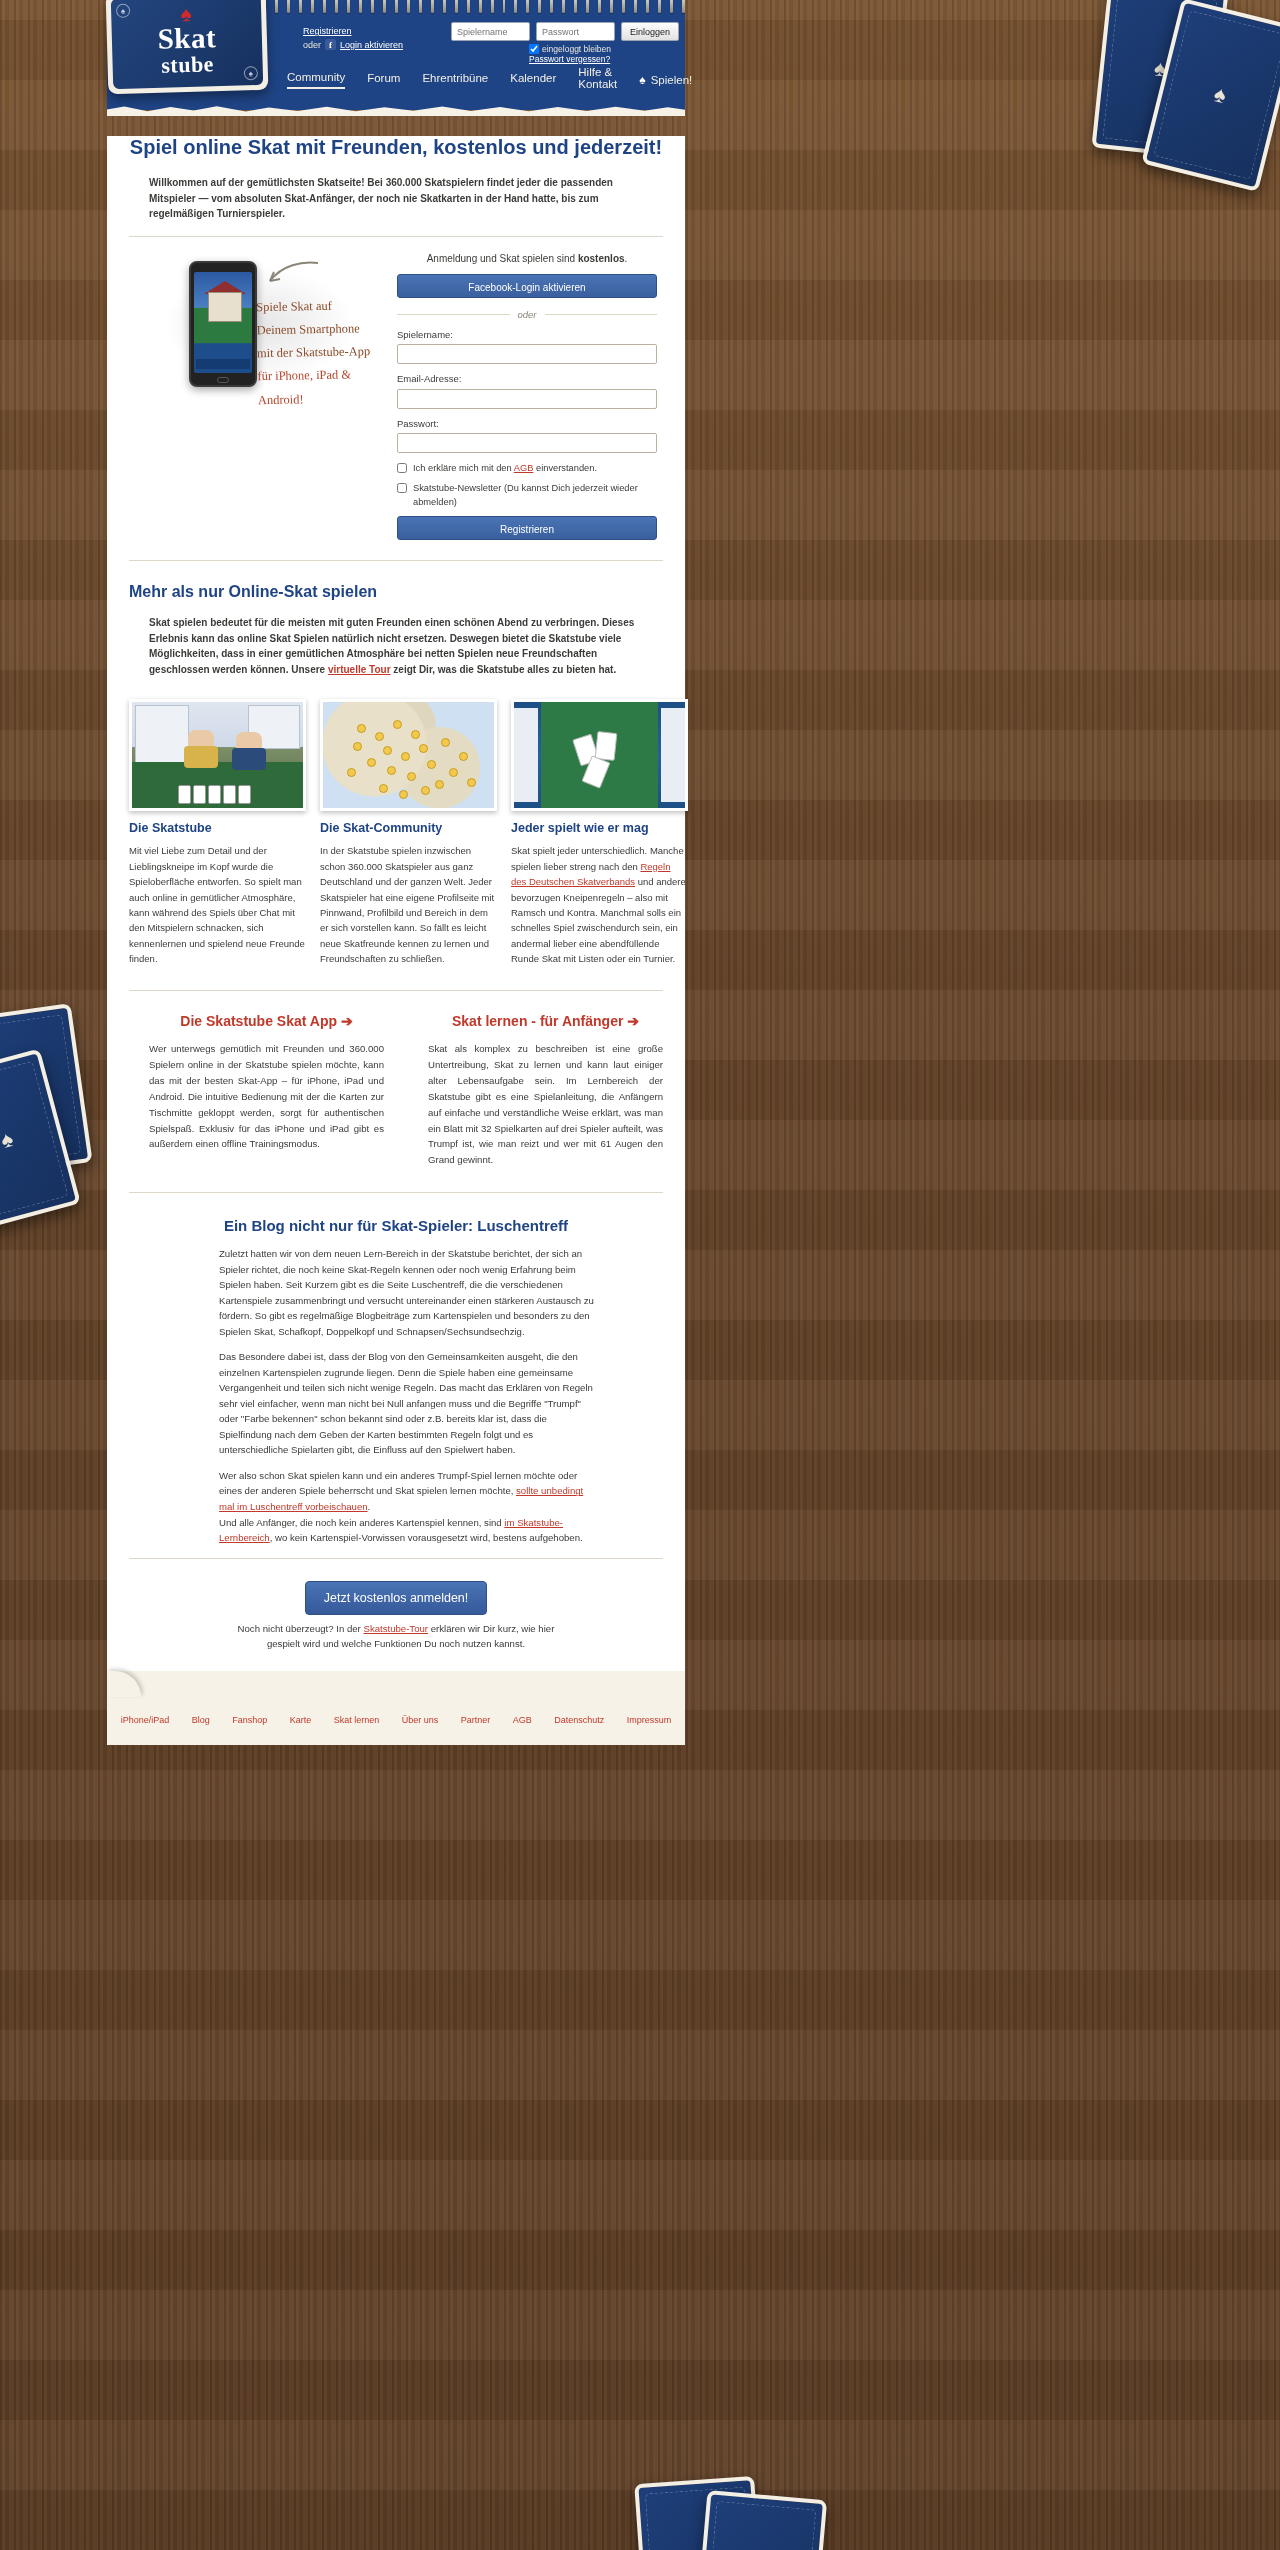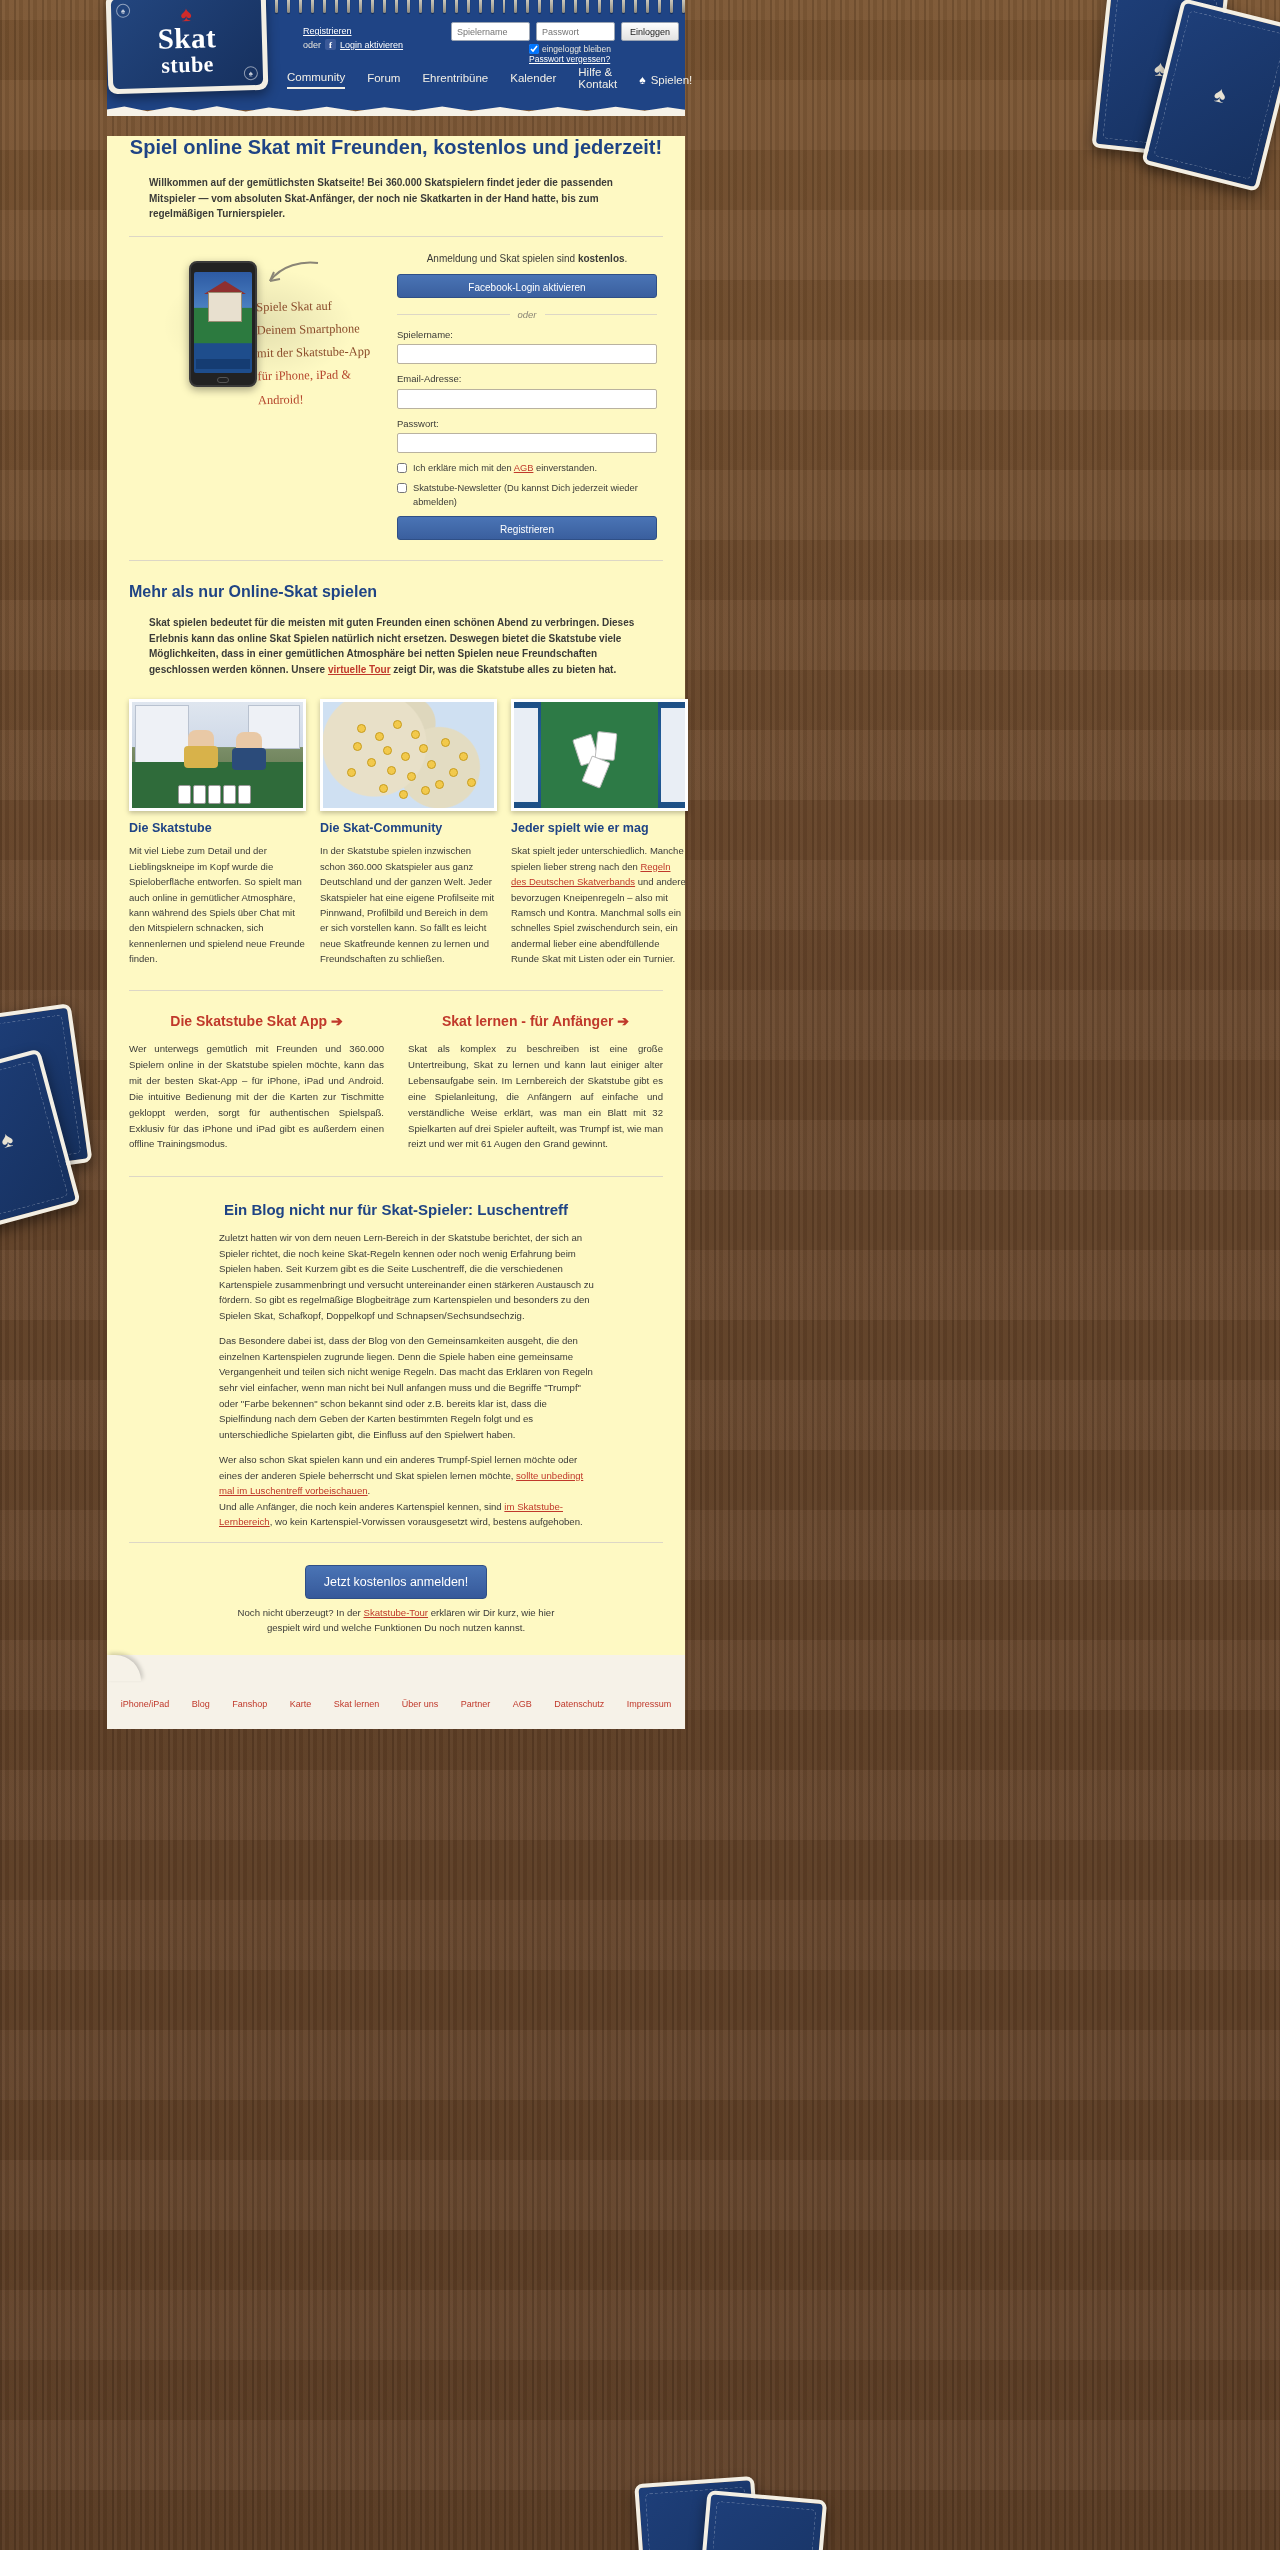--- a/index.html
+++ b/index.html
@@ -155,21 +155,21 @@
   }
   .nav .play .spade { color: #ffffff; font-size: 12px; }
 
   .torn {
     position: absolute; left:0; right:0; bottom: -6px; height: 12px;
     background: #f6f2e8;
     clip-path: polygon(0% 45%, 3% 20%, 7% 60%, 11% 25%, 15% 55%, 19% 18%, 24% 62%, 28% 30%, 33% 58%, 38% 22%, 43% 60%, 48% 28%, 53% 56%, 58% 20%, 63% 58%, 68% 26%, 73% 60%, 78% 24%, 83% 58%, 88% 22%, 93% 56%, 97% 28%, 100% 48%, 100% 100%, 0% 100%);
   }
 
   
-  .content { background: #fef9c3; padding: 0 0 0 0; }
+  .content { background: #ffffff; padding: 0 0 0 0; }
   .sect { padding: 0 22px; }
   .divider { height: 1px; background: #ddd7c6; margin: 0 22px; }
 
   h1.hero {
     text-align: center; color: #1f4485;
     font-size: 20px; font-weight: bold; margin: 26px 0 16px;
     font-family: "Liberation Sans", sans-serif;
   }
   p.body {
     font-size: 10px; line-height: 1.55; color: #3b3b38;
@@ -281,21 +281,21 @@
   .thumb.t3 { background: linear-gradient(180deg,#1d4f85 0%, #24619f 50%, #1d4f85 100%); }
   .thumb.t3 .felt { position:absolute; left:16%; right:16%; top:0;bottom:0; background:#2d7a46; }
   .thumb.t3 .c { position:absolute; width:20px;height:28px;background:#fff;border:1px solid #bbb;border-radius:2px;}
   .thumb.t3 .side { position:absolute; top:6px; bottom:6px; width:14%; background:#e9eef5; }
 
   .card3 h3 { font-size: 12.5px; color: #1f4485; margin: 10px 0 8px; font-weight: bold; }
   .card3 p { font-size: 9.5px; line-height: 1.62; color: #3b3b38; margin: 0; }
 
   
   .two { display: flex; gap: 24px; padding: 0 22px; }
-  .two .col { flex: 1; }
+  .two .col { flex: 1; margin-left: 20px; }
   h3.red-title {
     color: #c0392b; font-size: 14px; font-weight: bold; text-align: center;
     margin: 22px 0 12px;
   }
   .two p { font-size: 9.6px; line-height: 1.65; color: #3b3b38; margin: 0; text-align: justify; }
 
   
   .blog { padding: 0 22px; }
   .blog h2 { text-align:center; color:#1f4485; font-size: 15px; font-weight:bold; margin: 24px 0 12px; }
   .blog .inner { padding: 0 62px 0 90px; }

